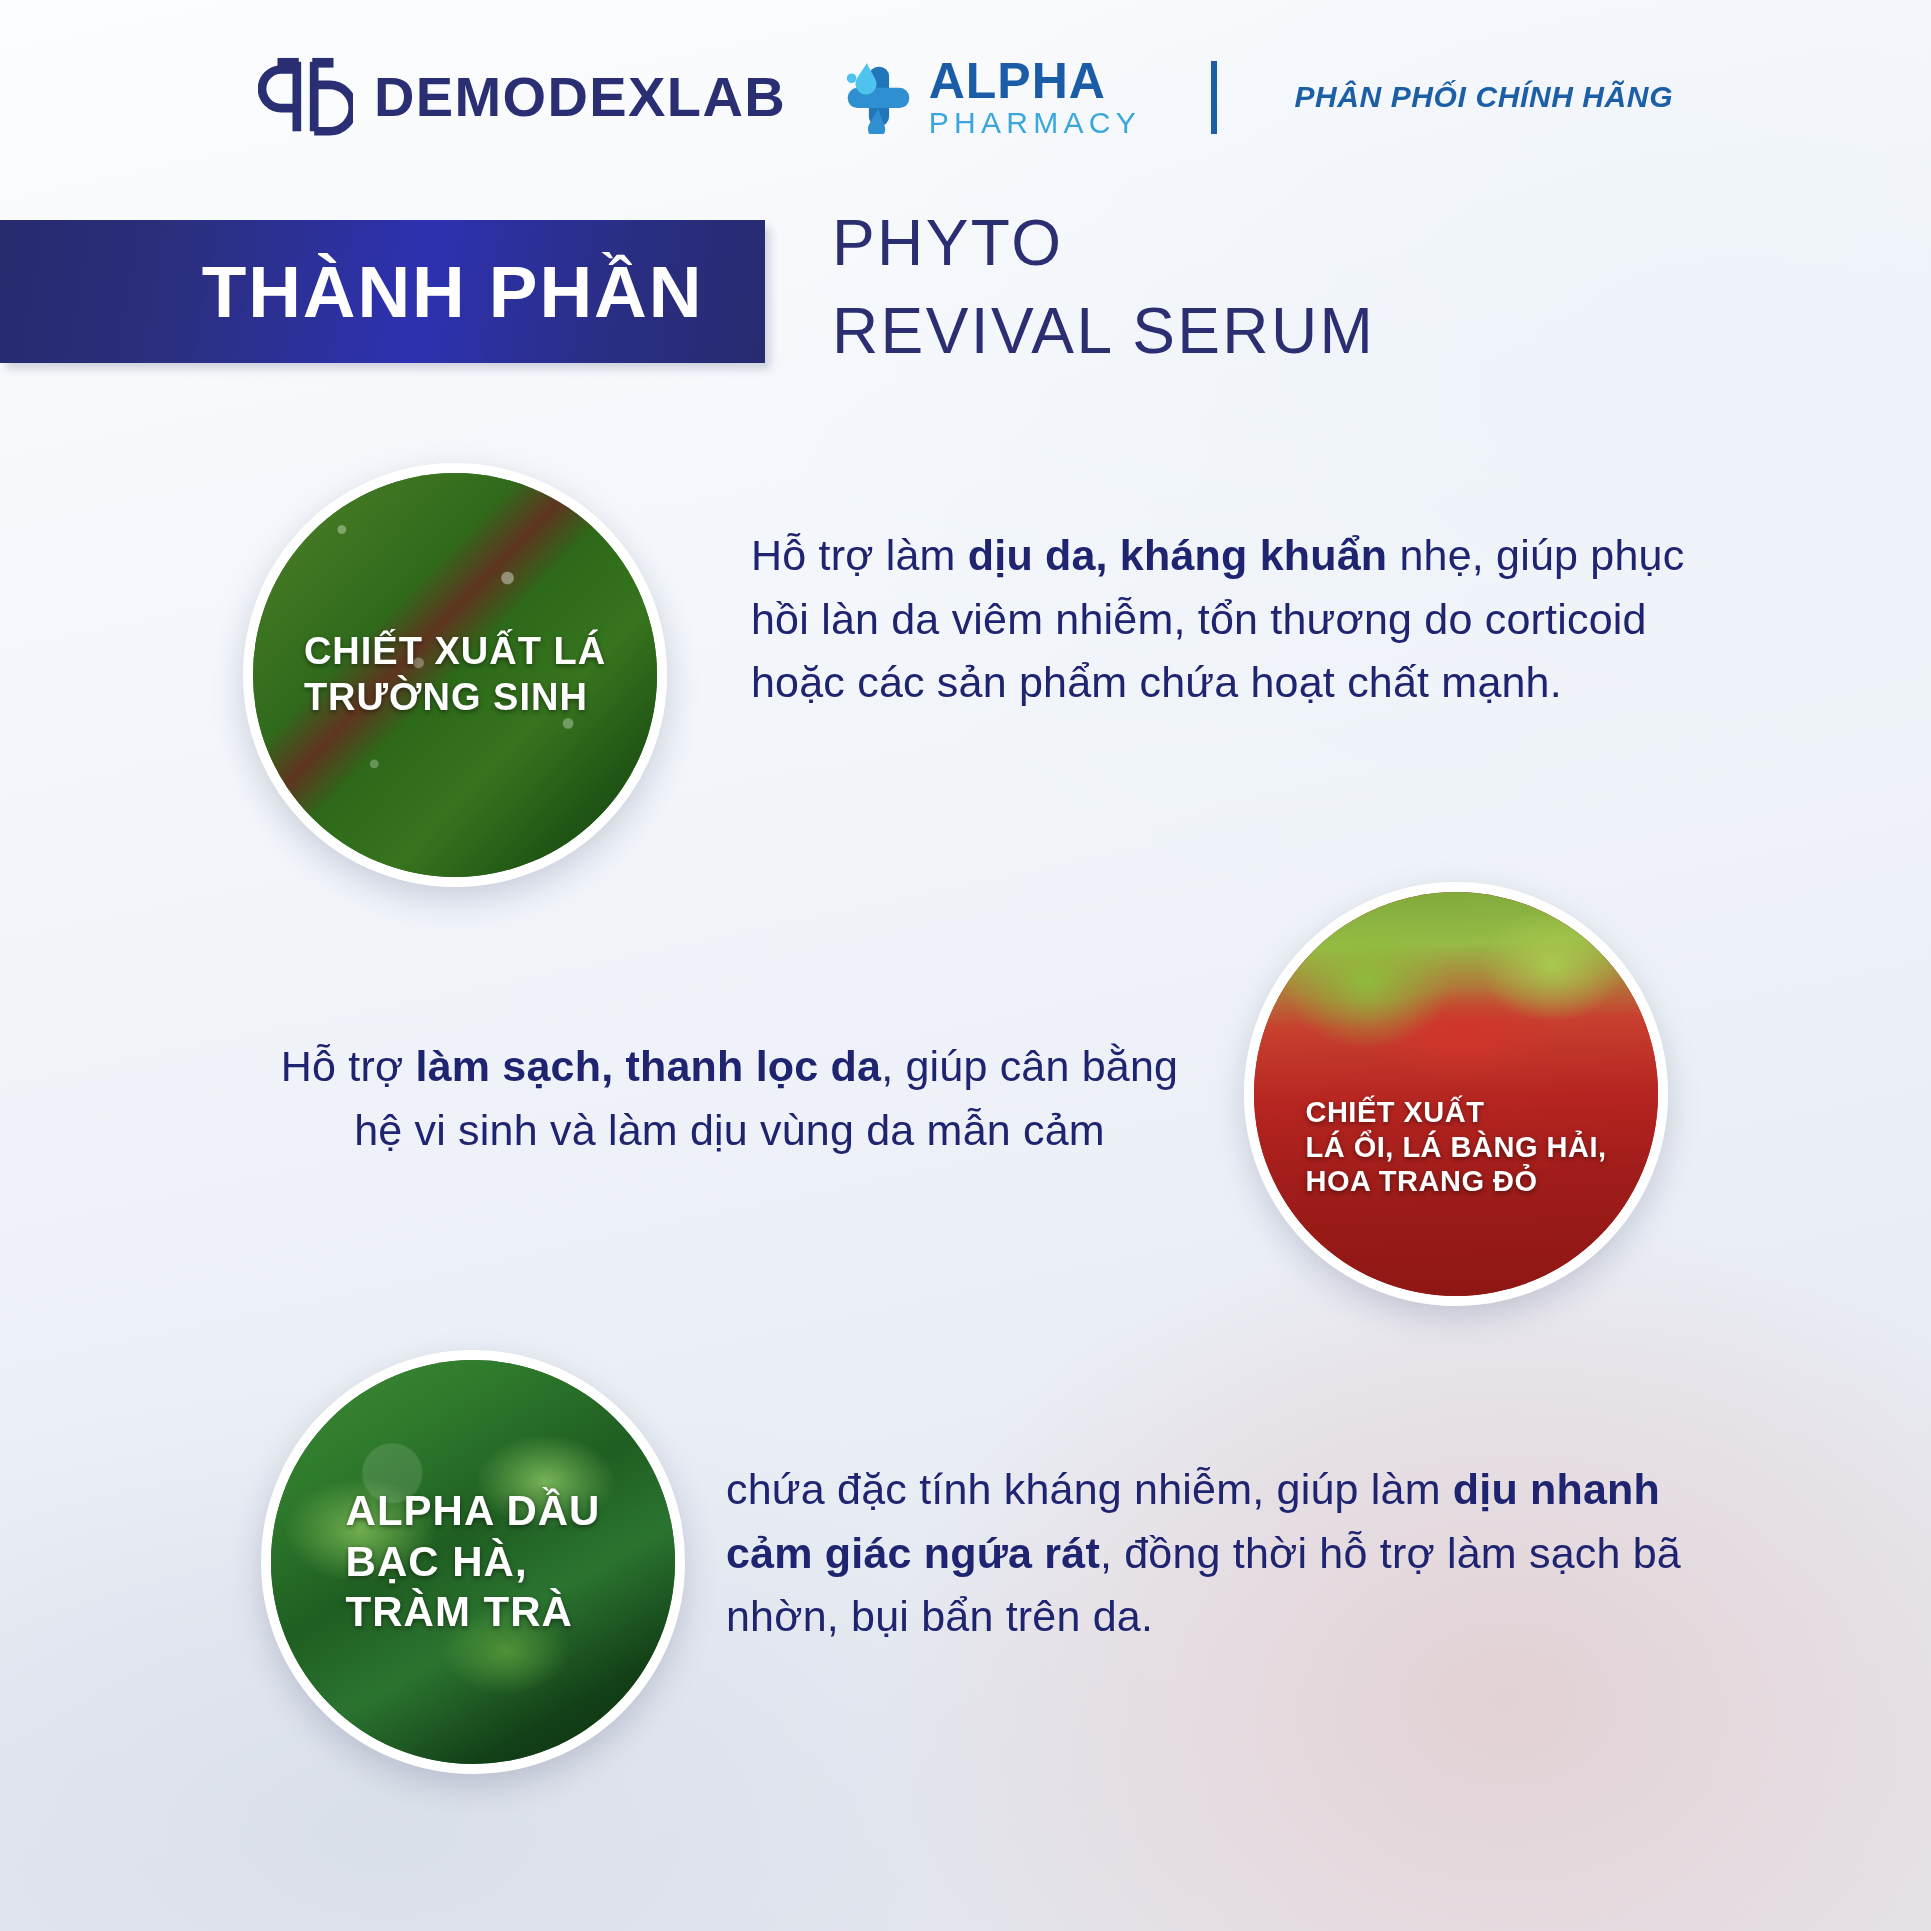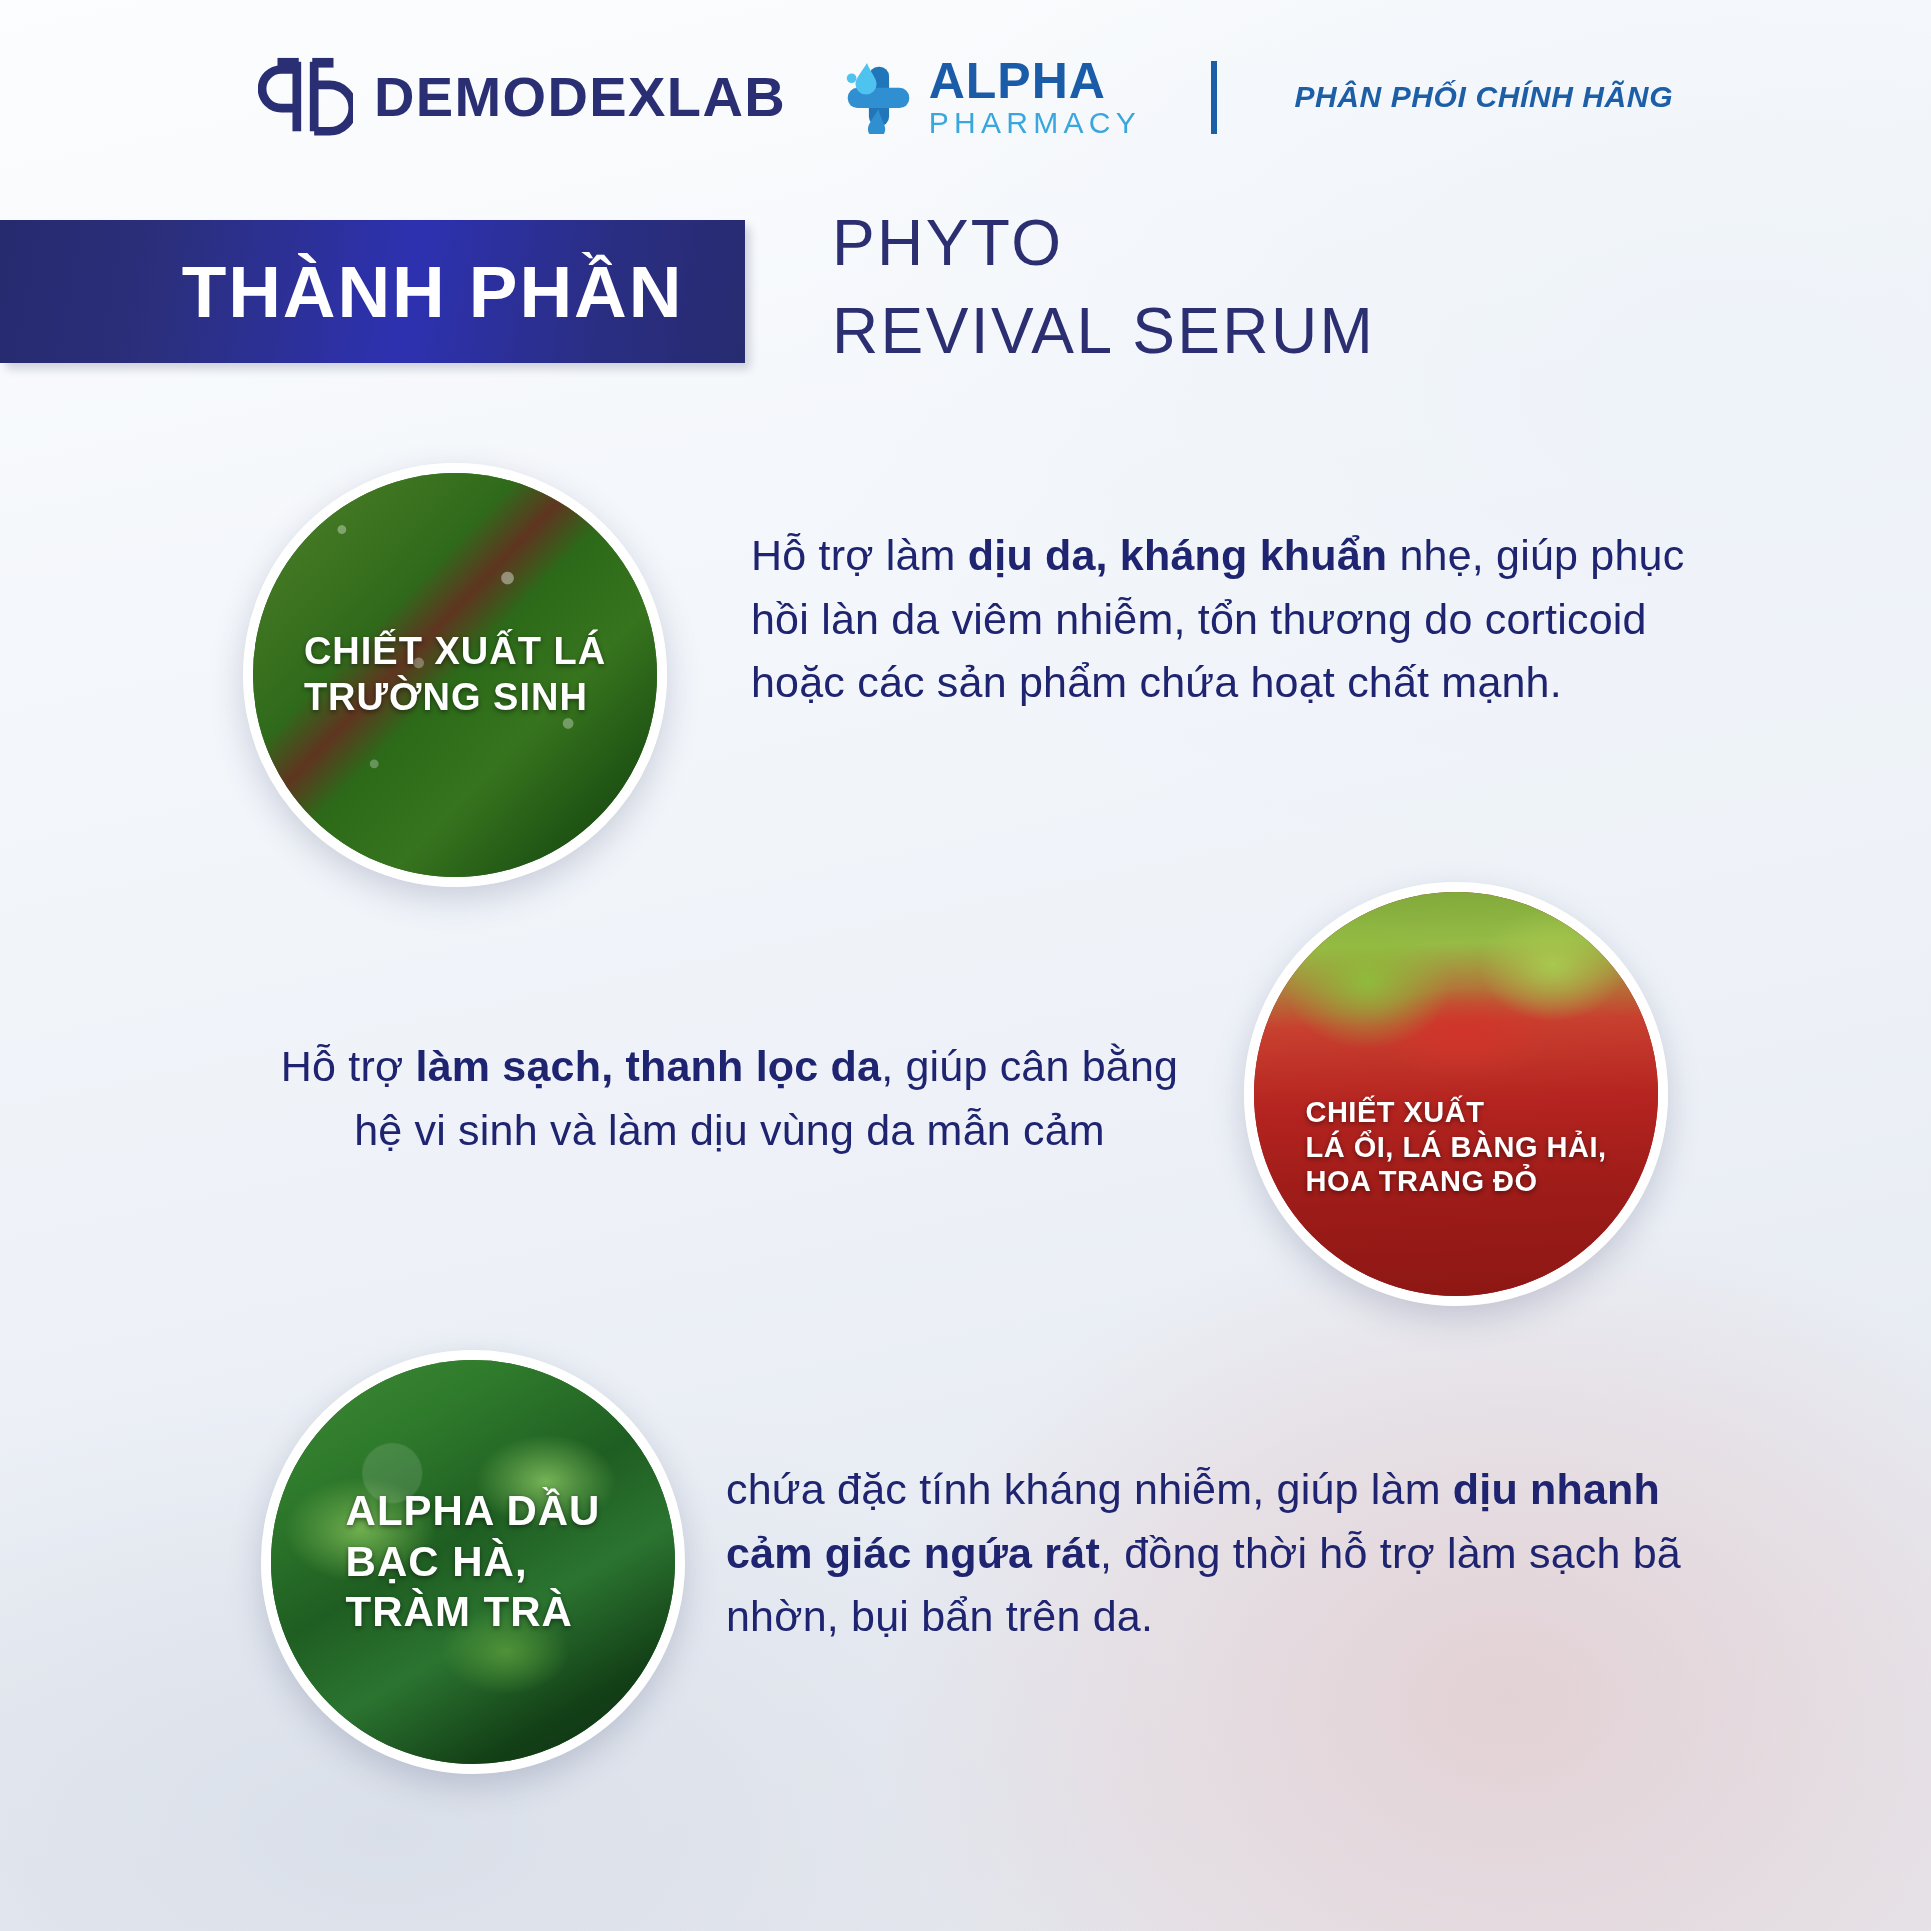--- a/index.html
+++ b/index.html
@@ -110,20 +110,21 @@
     position: absolute;
     left: 0;
     top: 0;
     width: 745px;
     height: 143px;
     background: linear-gradient(100deg, #262a6e 0%, #2b2f7c 22%, #2d31b0 55%, #2a2e83 80%, #272b6f 100%);
     display: flex;
     align-items: center;
     justify-content: center;
     box-shadow: 5.8px 6.8px 8.7px rgba(30,34,80,0.18);
+    padding-left: 20px;
   }
   #title-banner .banner-text {
     color: #ffffff;
     font-size: 73px;
     font-weight: 700;
     letter-spacing: 1.9px;
     padding-left: 145px;
     padding-right: 25px;
     white-space: nowrap;
   }

